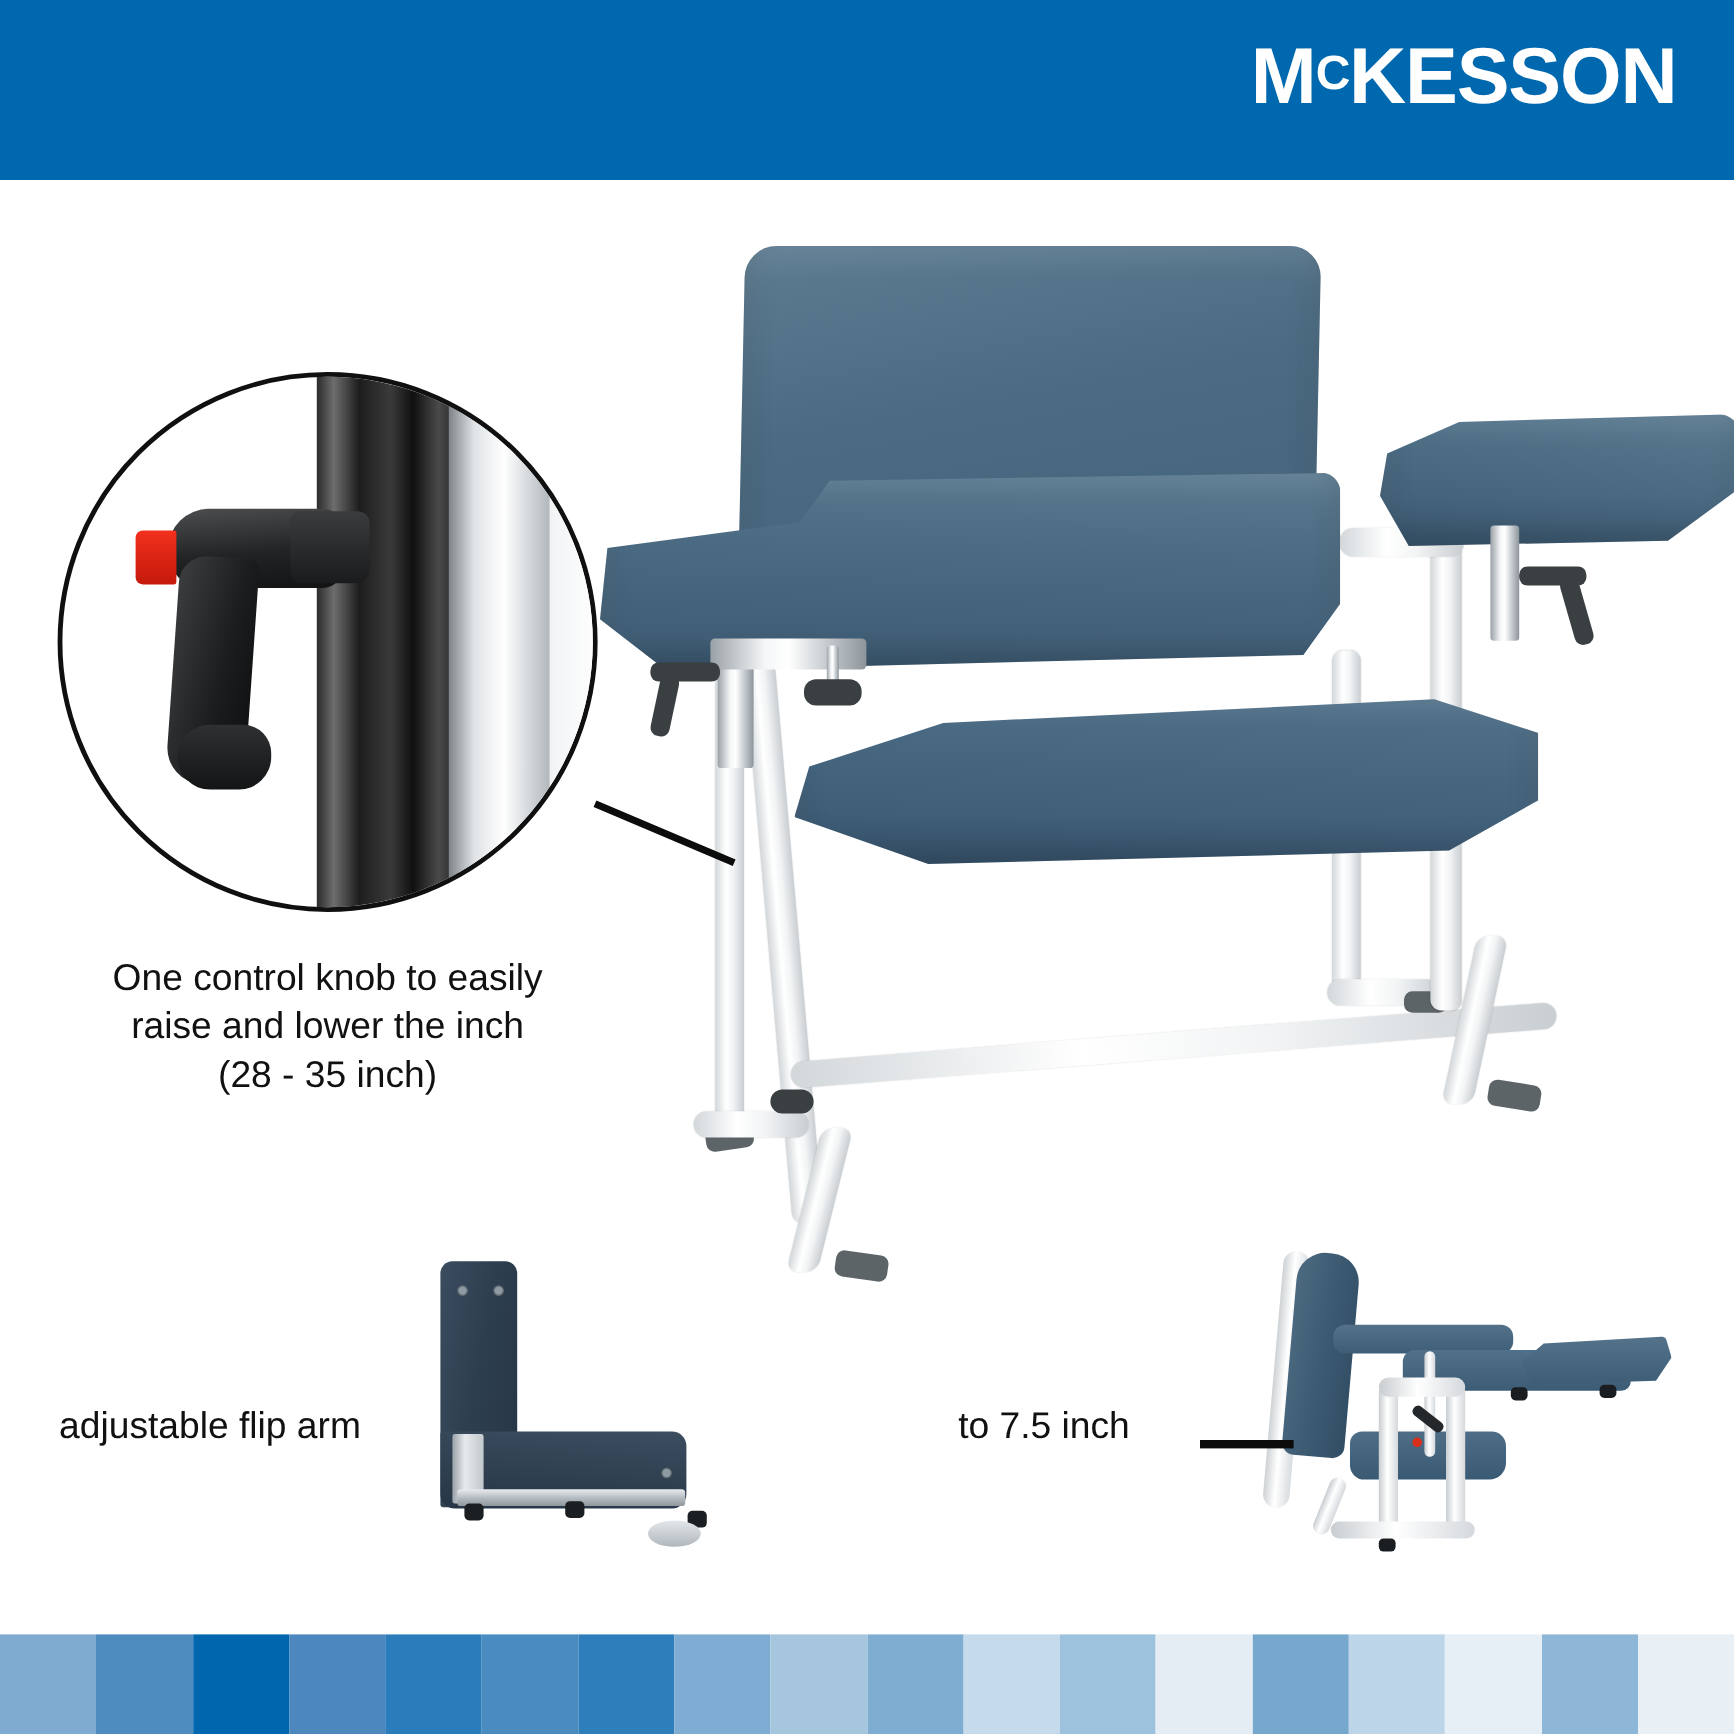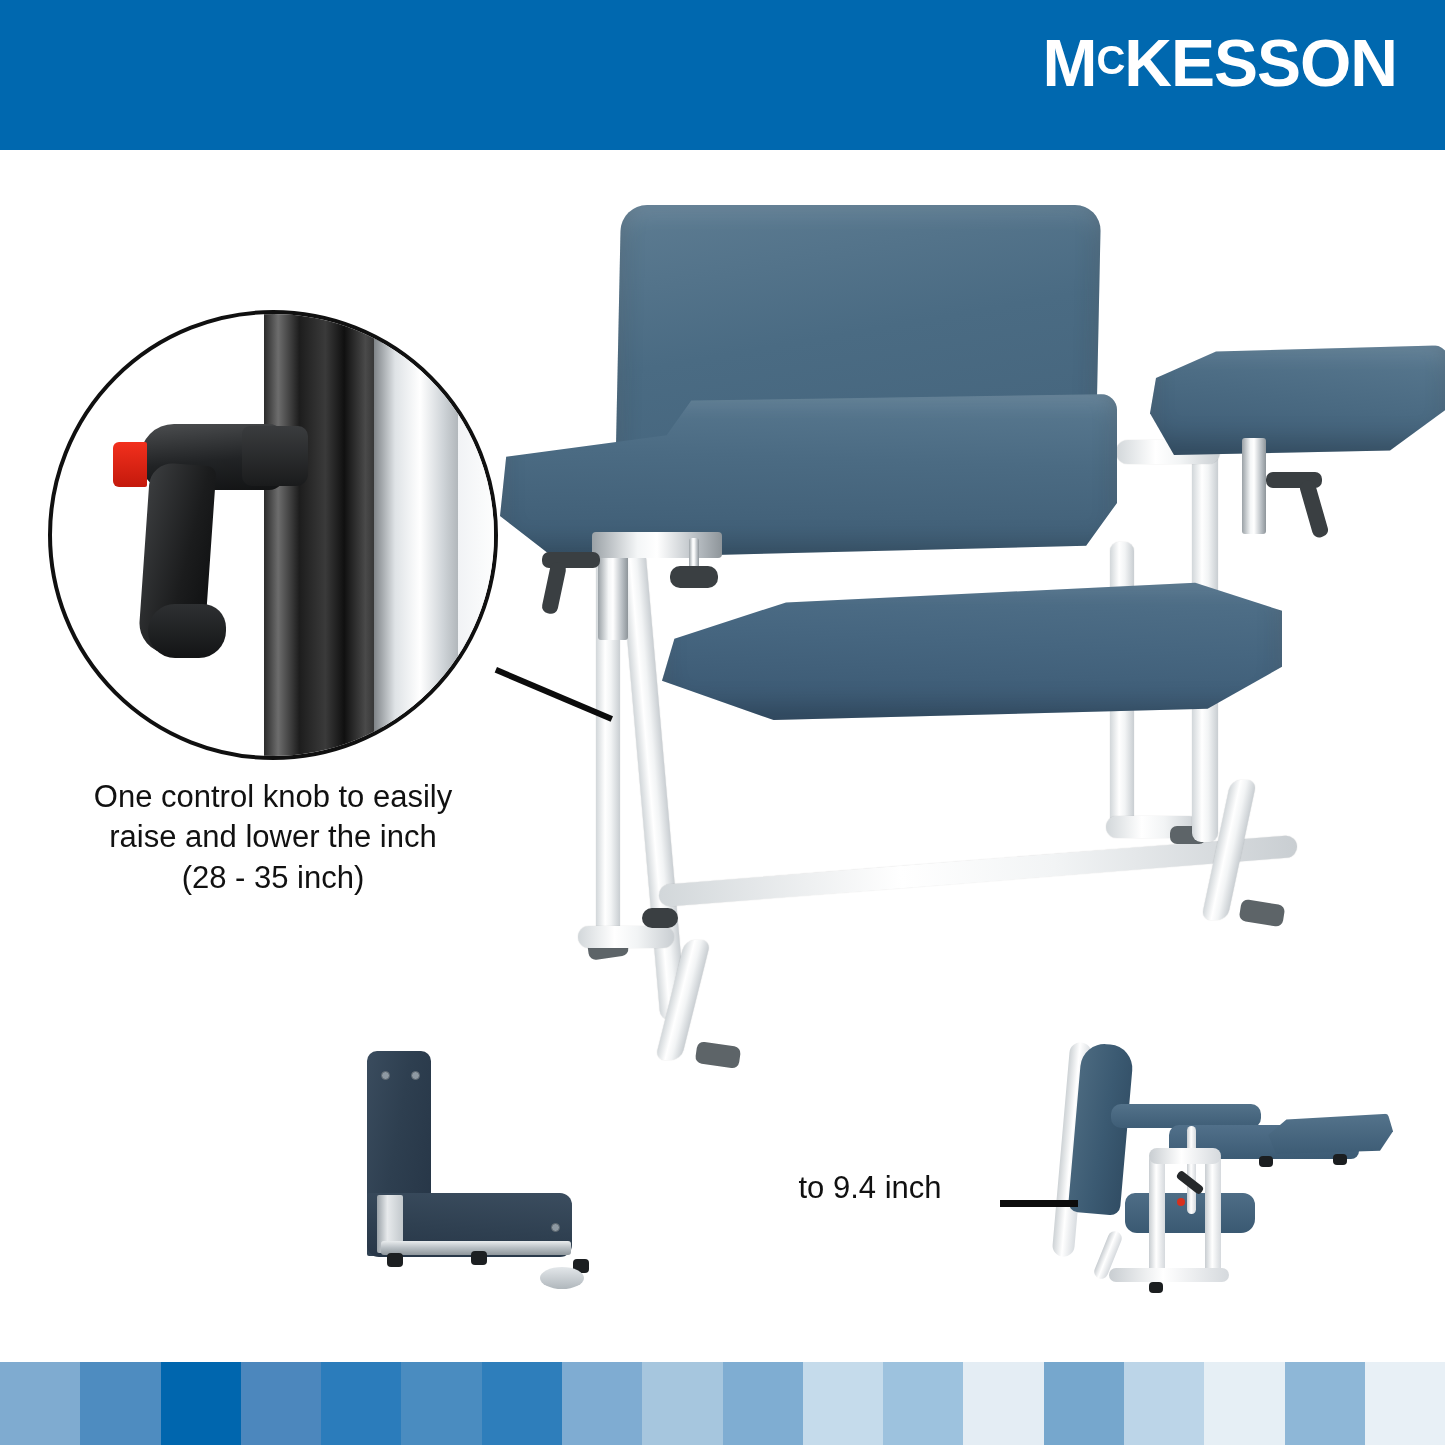--- a/index.html
+++ b/index.html
@@ -154,21 +154,21 @@
 
   
   .cap {
     position:absolute;
     color:#111111;
     font-size:31px;
     line-height:1.30;
     text-align:center;
     font-weight:400;
   }
-  .cap-knob { left:48px; top:627px; width:450px; }
+  .cap-knob { left:48px; top:645px; width:450px; }
   .cap-flip { left:10px; top:1018px; width:330px; }
   .cap-expand { left:760px; top:1018px; width:220px; }
 
   .dash-line {
     position:absolute; left:1000px; top:1050px;
     width:78px; height:0; border-top:7px solid #0c0c0c;
   }
 
   
   .fliparm { position:absolute; left:355px; top:895px; width:320px; height:280px; }
@@ -344,20 +344,21 @@
     <div class="fa-screw" style="left:196px; top:178px;"></div>
     <div class="fa-bracket"></div>
     <div class="fa-rail"></div>
     <div class="fa-foot" style="left:32px; top:208px;"></div>
     <div class="fa-foot" style="left:116px; top:206px;"></div>
     <div class="fa-foot" style="left:218px; top:214px;"></div>
     <div class="fa-disc"></div>
   </div>
 
   <div class="cap cap-flip">
+    <div>adjustable flip arm</div>
   </div>
 
   <div class="expand">
     <div class="ex-backframe"></div>
     <div class="ex-back"></div>
     <div class="ex-arm-far"></div>
     <div class="ex-arm-main"></div>
     <div class="ex-arm-ext"></div>
     <div class="ex-seat"></div>
 
@@ -372,21 +373,21 @@
     <div class="ex-leverdot"></div>
 
     <div class="ex-foot" style="left:214px; top:126px;"></div>
     <div class="ex-foot" style="left:288px; top:124px;"></div>
     <div class="ex-foot" style="left:104px; top:252px;"></div>
   </div>
 
   <div class="dash-line"></div>
 
   <div class="cap cap-expand">
-    <div>to 9.4 inch</div>
+    <div>to 7.5 inch</div>
   </div>
 
 </div>
 
 <div class="swatches">
     <div class="swatch" style="background: linear-gradient(rgb(127, 171, 208) 0%, rgb(127, 171, 208) 60%, rgb(127, 171, 208) 100%);"></div>
     <div class="swatch" style="background: linear-gradient(rgb(78, 140, 192) 0%, rgb(78, 140, 192) 60%, rgb(78, 140, 192) 100%);"></div>
     <div class="swatch" style="background: linear-gradient(rgb(0, 102, 174) 0%, rgb(0, 102, 174) 60%, rgb(0, 102, 174) 100%);"></div>
     <div class="swatch" style="background: linear-gradient(rgb(76, 135, 189) 0%, rgb(76, 135, 189) 60%, rgb(76, 135, 189) 100%);"></div>
     <div class="swatch" style="background: linear-gradient(rgb(43, 124, 187) 0%, rgb(43, 124, 187) 60%, rgb(43, 124, 187) 100%);"></div>

